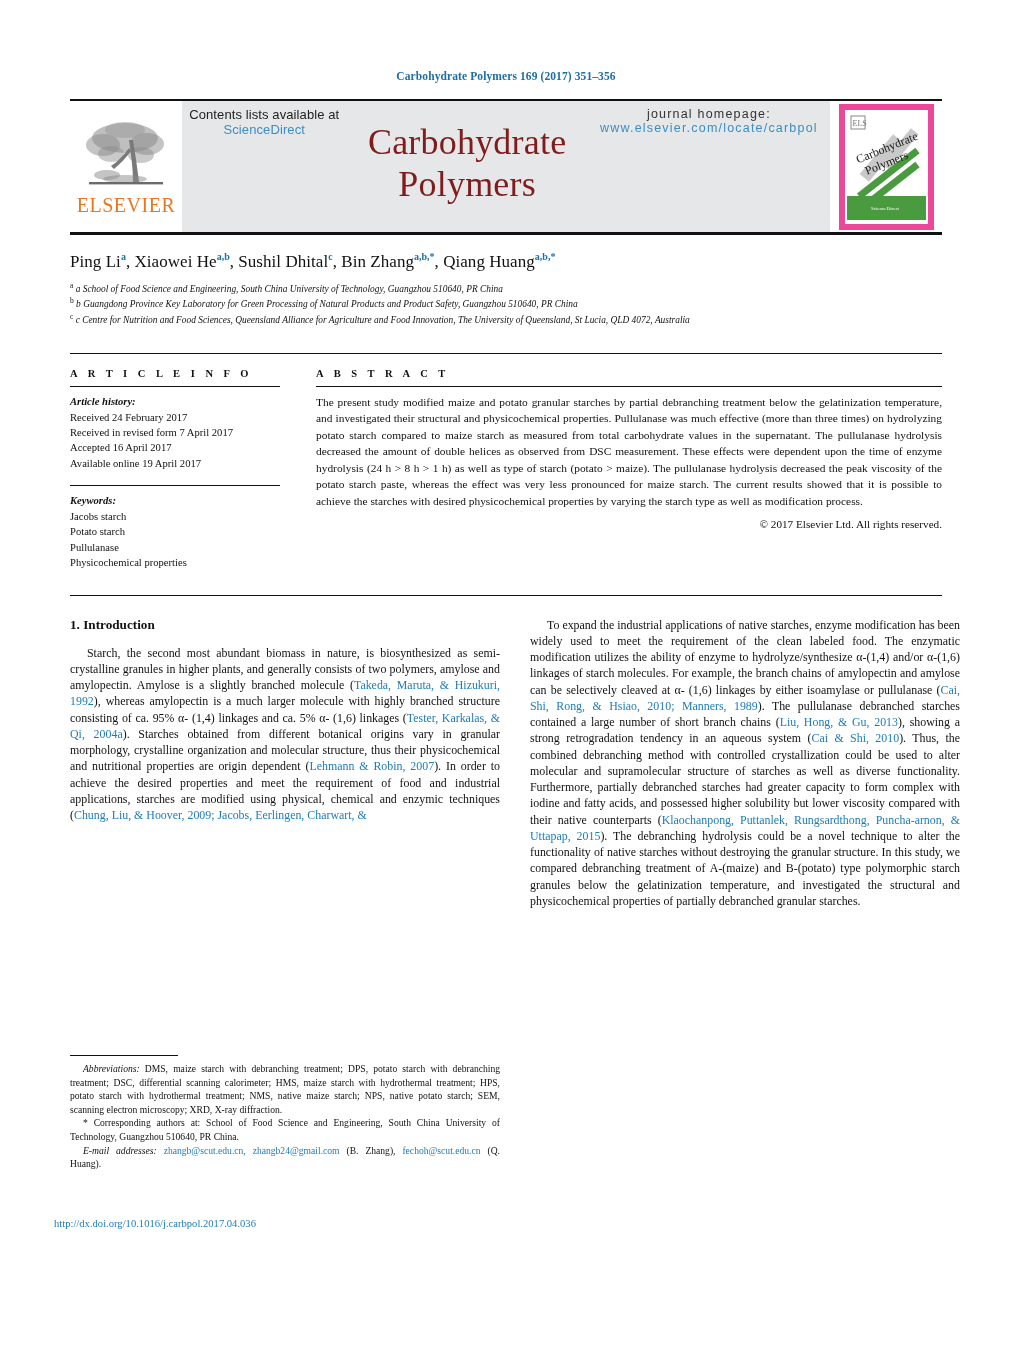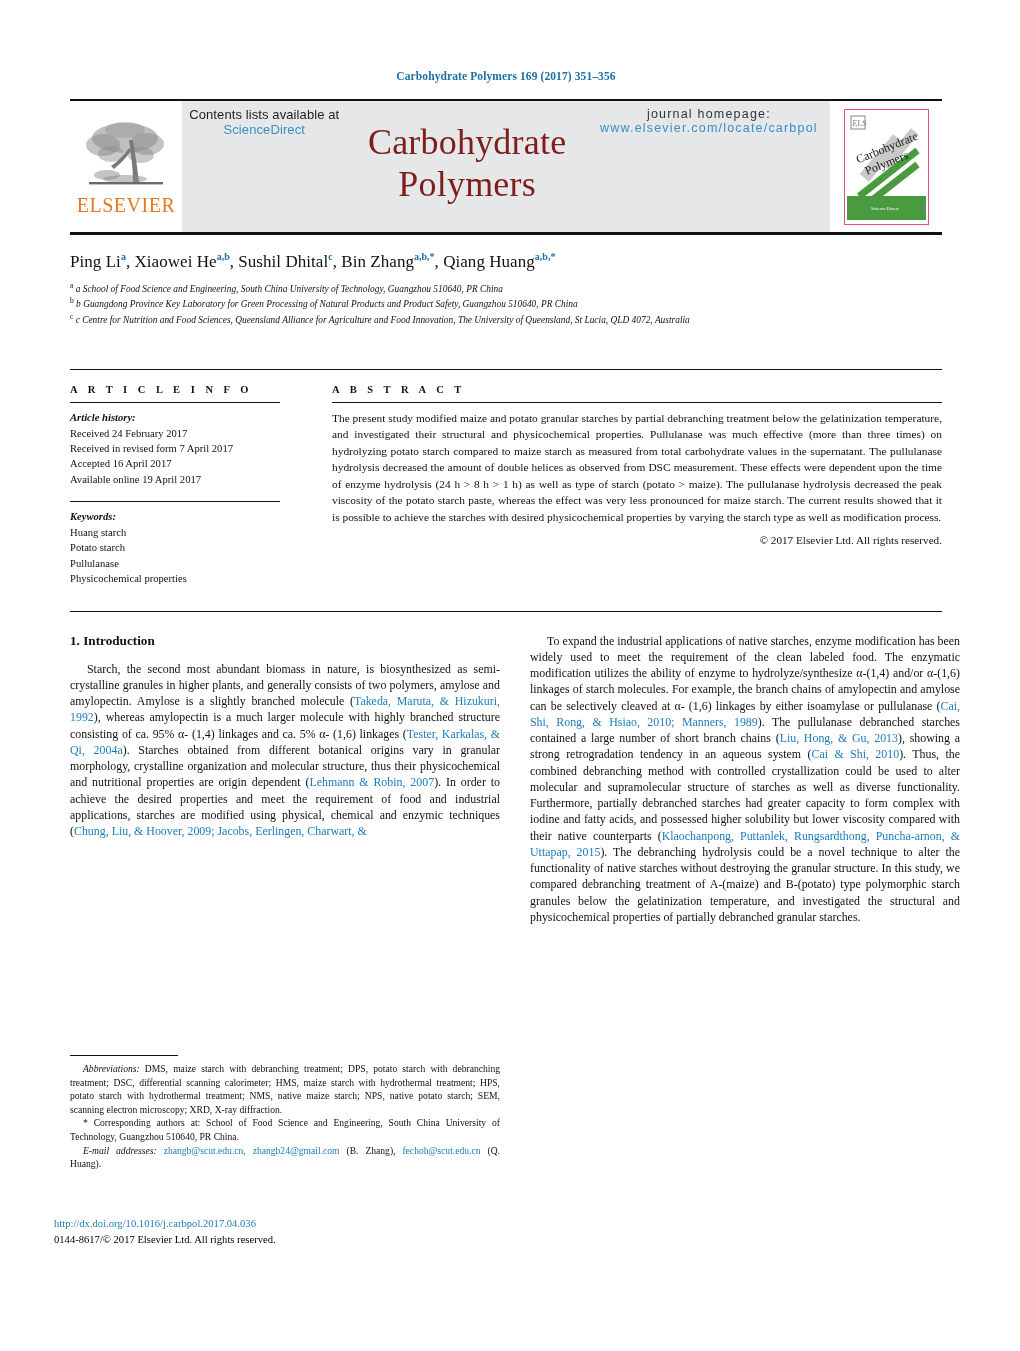--- a/index.html
+++ b/index.html
@@ -104,21 +104,21 @@
   .masthead-right {
     width: 112px;
     flex: 0 0 112px;
     display: flex;
     align-items: center;
     justify-content: center;
   }
   .cover-thumb {
     width: 83px;
     height: 114px;
-    border: 1px solid #ec4899;
+    border: 6px solid #ec4899;
     background: #fff;
     position: relative;
     overflow: hidden;
   }
 
   
   .title-block {
     margin: 26px 70px 0 70px;
     position: relative;
     min-height: 64px;
@@ -174,25 +174,25 @@
     line-height: 1.42;
     color: #111;
   }
   .affils sup {
     font-style: normal;
     font-size: 7.5px;
   }
 
   
   .info-abstract {
-    margin: 42px 70px 0 70px;
+    margin: 26px 70px 0 70px;
     border-top: 1px solid #111;
     padding-top: 14px;
     display: flex;
-    gap: 16px;
+    gap: 0;
   }
   .col-info {
     width: 246px;
     flex: 0 0 246px;
     padding-right: 36px;
     box-sizing: border-box;
   }
   .col-abstract {
     flex: 1 1 auto;
   }
@@ -391,21 +391,21 @@
         <div class="it">Article history:</div>
         <div>Received 24 February 2017</div>
         <div>Received in revised form 7 April 2017</div>
         <div>Accepted 16 April 2017</div>
         <div>Available online 19 April 2017</div>
       </div>
       <div class="kw-block">
         <div class="rule"></div>
         <div class="info-body">
           <div class="it">Keywords:</div>
-          <div>Huang starch</div>
+          <div>Jacobs starch</div>
           <div>Potato starch</div>
           <div>Pullulanase</div>
           <div>Physicochemical properties</div>
         </div>
       </div>
     </div>
 
     <div class="col-abstract">
       <div class="section-head">A B S T R A C T</div>
       <div class="rule"></div>
@@ -428,16 +428,15 @@
 
   <div class="footnote">
     <div class="fn-rule"></div>
     <p class="fn-text ind"><span class="it">Abbreviations:</span><span>  DMS, maize starch with debranching treatment; DPS, potato starch with debranching treatment; DSC, differential scanning calorimeter; HMS, maize starch with hydrothermal treatment; HPS, potato starch with hydrothermal treatment; NMS, native maize starch; NPS, native potato starch; SEM, scanning electron microscopy; XRD, X-ray diffraction.</span></p>
     <p class="fn-text ind">* Corresponding authors at: School of Food Science and Engineering, South China University of Technology, Guangzhou 510640, PR China.</p>
     <p class="fn-text ind"><span class="it">E-mail addresses:</span> <span class="lnk">zhangb@scut.edu.cn, zhangb24@gmail.com</span><span> (B. Zhang),</span> <span class="lnk">fechoh@scut.edu.cn</span><span> (Q. Huang).</span></p>
   </div>
 
   <div class="doi-block">
     <div class="doi">http://dx.doi.org/10.1016/j.carbpol.2017.04.036</div>
-    <div>0144-8617/© 2017 Elsevier Ltd. All rights reserved.</div>
   </div>
 
 </div>
 
 </body></html>

